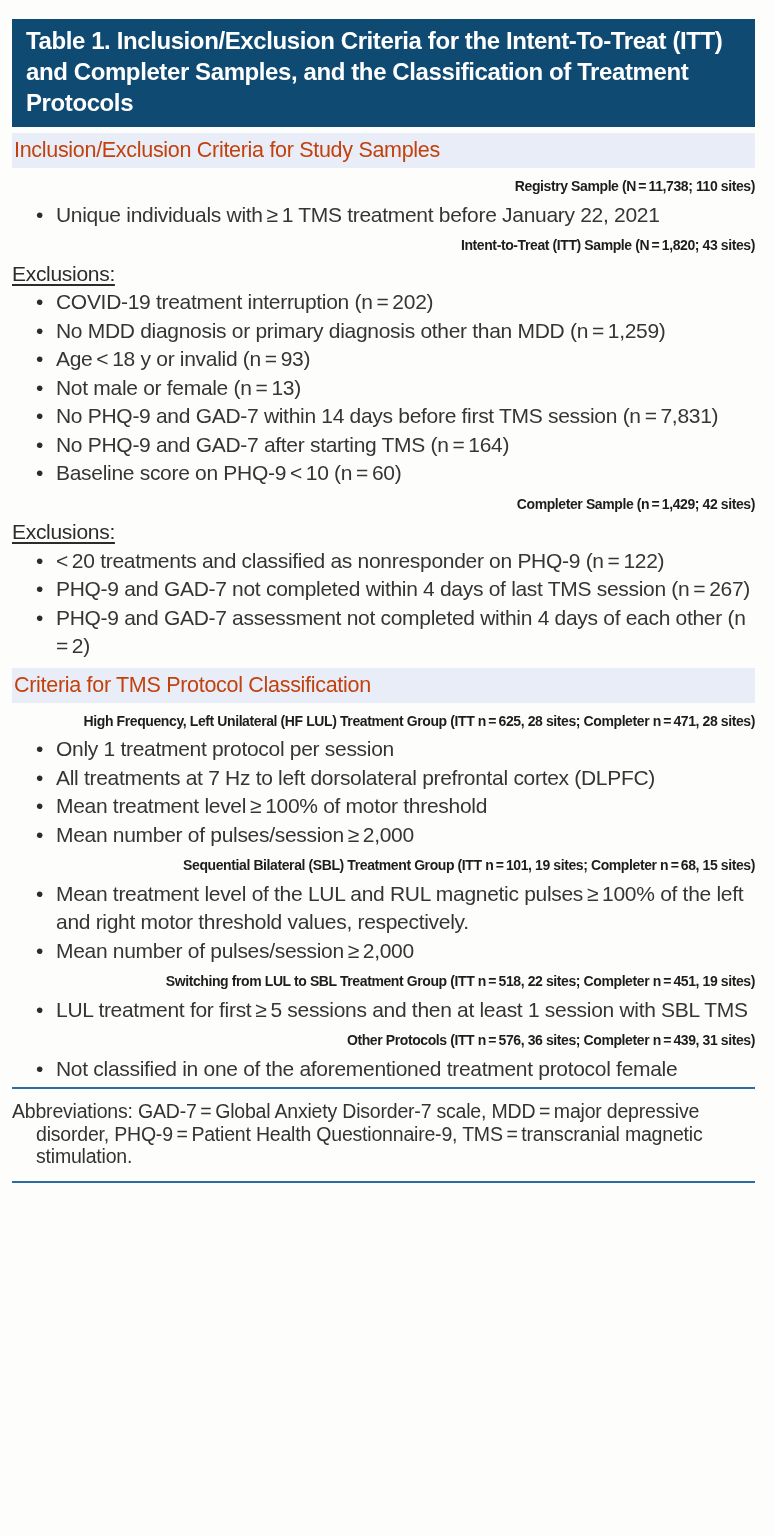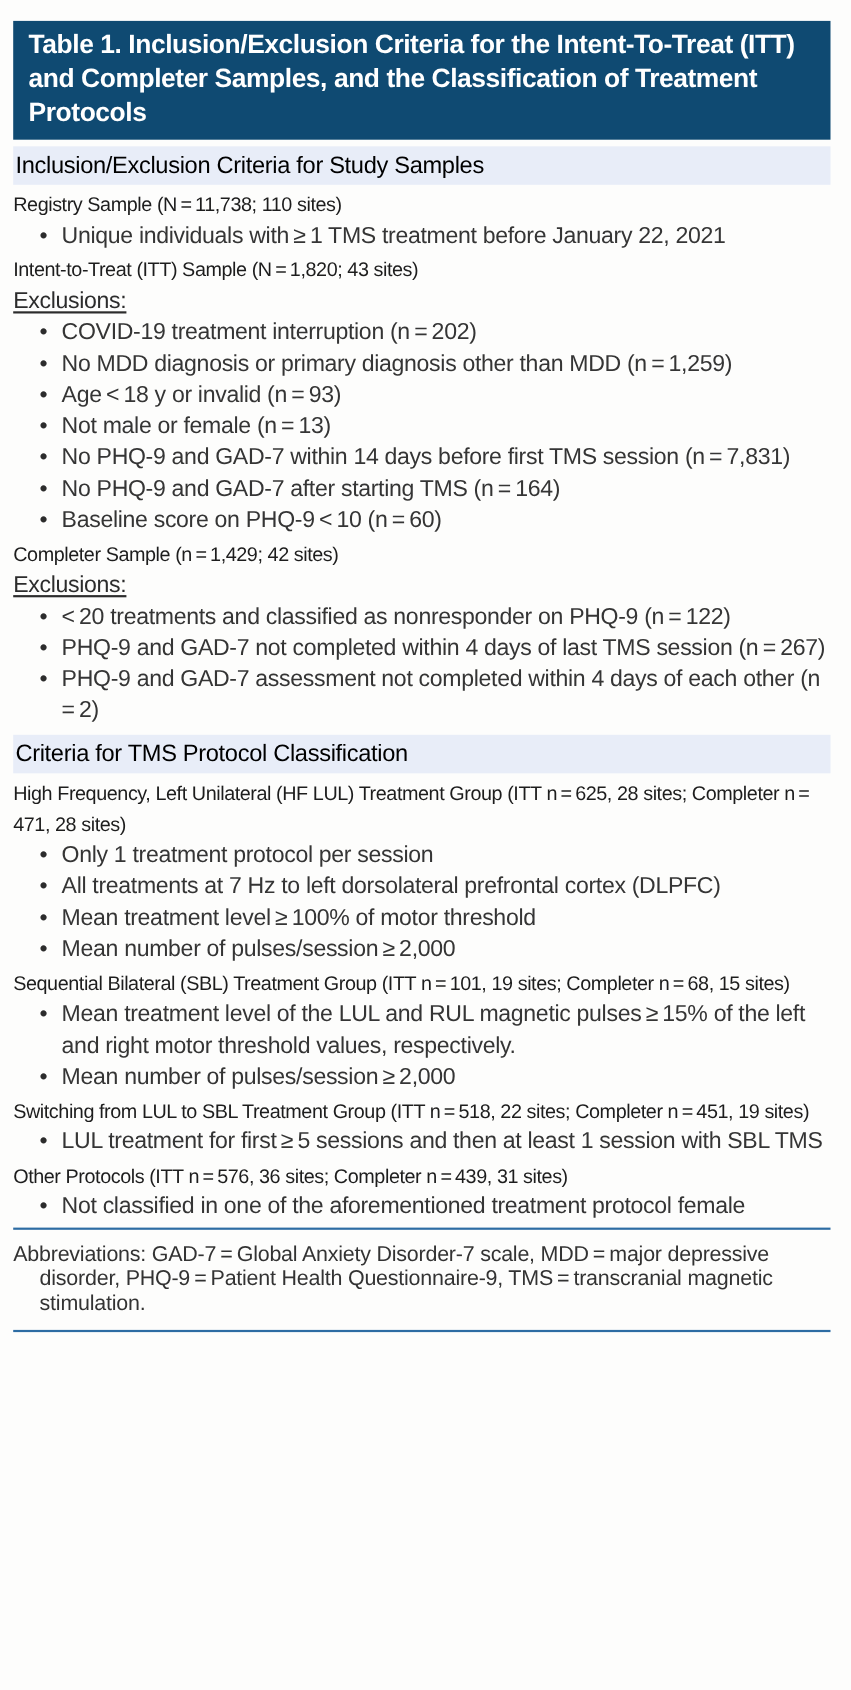--- a/index.html
+++ b/index.html
@@ -31,31 +31,32 @@
     line-height: 31px;
     letter-spacing: -0.4px;
   }
   .band {
     background: #e8edf8;
     margin-top: 6px;
     padding: 4px 2px;
     font-size: 21.5px;
     line-height: 27px;
     letter-spacing: -0.3px;
-    color: #000000;
+    color: #c2410c;
   }
   .band2 { margin-top: 7px; }
   .section-body { padding-top: 2px; }
   .block-h {
-    font-weight: normal;
-    font-size: 18px;
+    font-weight: bold;
+    font-size: 14px;
     line-height: 28.5px;
     letter-spacing: -0.4px;
     color: #1d1d1d;
     margin-top: 2px;
+    text-align: right;
   }
   .sub {
     font-size: 21px;
     line-height: 28.5px;
     letter-spacing: -0.3px;
     text-decoration: underline;
     text-underline-offset: 3px;
     color: #2c2c2c;
   }
   ul.bullets {
@@ -153,21 +154,21 @@
         <li><span>Only 1 treatment protocol per session</span></li>
         <li><span>All treatments at 7 Hz to left dorsolateral prefrontal cortex (DLPFC)</span></li>
         <li><span>Mean treatment level ≥ 100% of motor threshold</span></li>
         <li><span>Mean number of pulses/session ≥ 2,000</span></li>
       </ul>
     </div>
 
     <div class="block">
       <div class="block-h">Sequential Bilateral (SBL) Treatment Group (ITT n = 101, 19 sites; Completer n = 68, 15 sites)</div>
       <ul class="bullets">
-        <li><span>Mean treatment level of the LUL and RUL magnetic pulses ≥ 15% of the left and right motor threshold values, respectively.</span></li>
+        <li><span>Mean treatment level of the LUL and RUL magnetic pulses ≥ 100% of the left and right motor threshold values, respectively.</span></li>
         <li><span>Mean number of pulses/session ≥ 2,000</span></li>
       </ul>
     </div>
 
     <div class="block">
       <div class="block-h">Switching from LUL to SBL Treatment Group (ITT n = 518, 22 sites; Completer n = 451, 19 sites)</div>
       <ul class="bullets">
         <li><span>LUL treatment for first ≥ 5 sessions and then at least 1 session with SBL TMS</span></li>
       </ul>
     </div>

